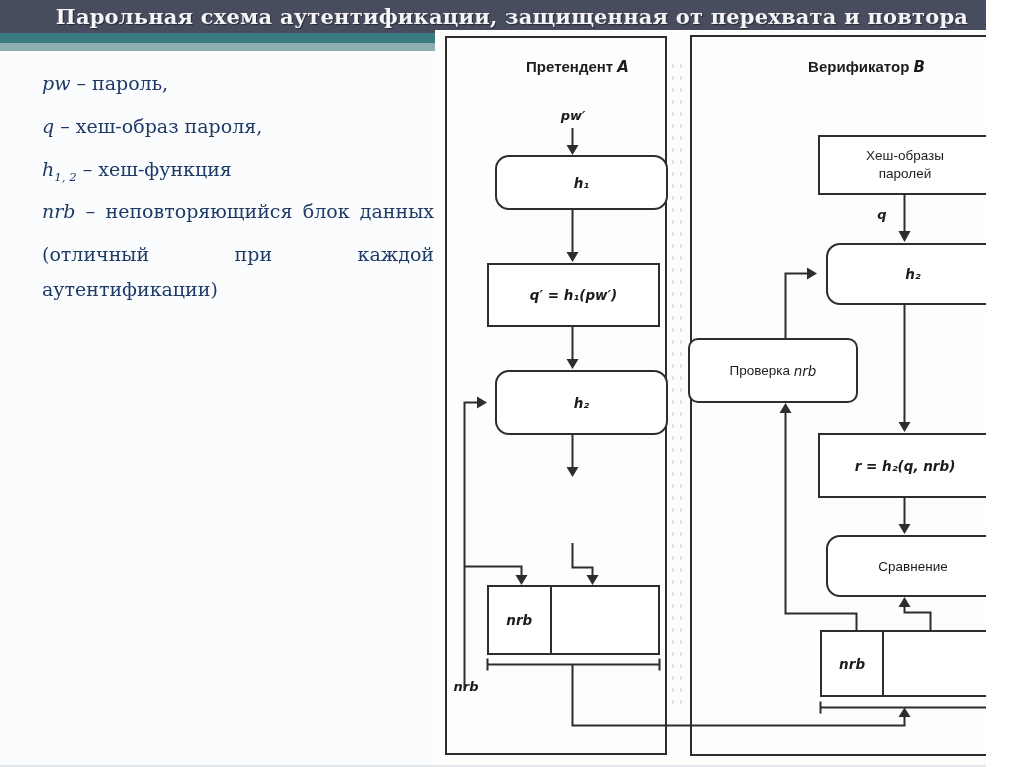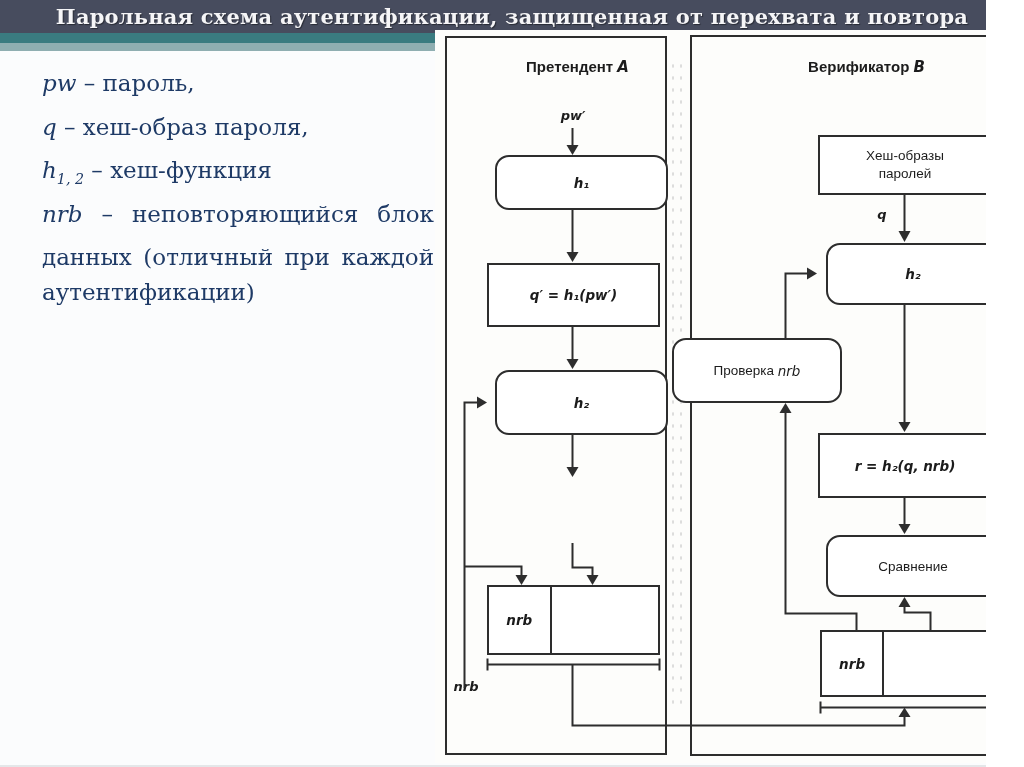--- a/index.html
+++ b/index.html
@@ -26,21 +26,21 @@
   .corner-stripes { position:absolute; right:0; top:33px; width:24px; height:100px; }
   .corner-stripes .st { position:absolute; top:0; width:5px; }
   .st1 { right:18px; height:22px; background:#2a5a60; }
   .st2 { right:12px; height:40px; background:#3a7b80; }
   .st3 { right:6px;  height:64px; background:#8faeb1; }
   .st4 { right:0;    height:96px; background:#cddfe0; }
 
   
   .legend {
     position:absolute; left:42px; top:66px; width:392px;
-    font-family:"DejaVu Serif", serif; font-size:23px; line-height:35px;
+    font-family:"DejaVu Serif", serif; font-size:19px; line-height:35px;
     color:#1e3a66; text-align:justify;
   }
   .legend .lvar { font-style:italic; }
   .legend sub { font-style:italic; font-size:62%; }
 
   
   .diagram-backdrop { position:absolute; left:435px; top:30px; width:575px; height:733px; background:#fdfdfb; }
   .scan-noise {
     position:absolute; left:669px; top:60px; width:17px; height:645px;
     background-image:radial-gradient(rgba(110,110,110,.22) 1px, transparent 1.3px);
@@ -126,21 +126,21 @@
         <span class="math">nrb</span>
       </div>
       <div class="cell-right"></div>
     </div>
   </div>
   <div class="small-label" style="left:448px; top:679px; width:36px;">nrb</div>
 
   <div class="dbox" style="left:818px; top:135px; width:174px; height:60px; padding:0 39px; line-height:1.35;">Хеш-образы паролей</div>
   <div class="small-label" style="left:868px; top:207px; width:28px;">q</div>
   <div class="dbox rounded math" style="left:818px; top:243px; width:174px; height:62px;">h₂</div>
-  <div class="dbox rounded" style="left:664px; top:338px; width:170px; height:65px;">
+  <div class="dbox rounded" style="left:680px; top:338px; width:170px; height:65px;border-radius:10px;">
     <span>Проверка</span>&nbsp;<span class="math" style="font-weight:normal;">nrb</span>
   </div>
   <div class="dbox math" style="left:818px; top:433px; width:174px; height:65px;">r = h₂(q, nrb)</div>
   <div class="dbox rounded" style="left:818px; top:535px; width:174px; height:62px;">Сравнение</div>
   <div class="dbox msg-box" style="left:820px; top:630px; width:172px; height:67px;">
     <div class="cells">
       <div class="cell-left">
         <span class="math">nrb</span>
       </div>
       <div class="cell-right"></div>

